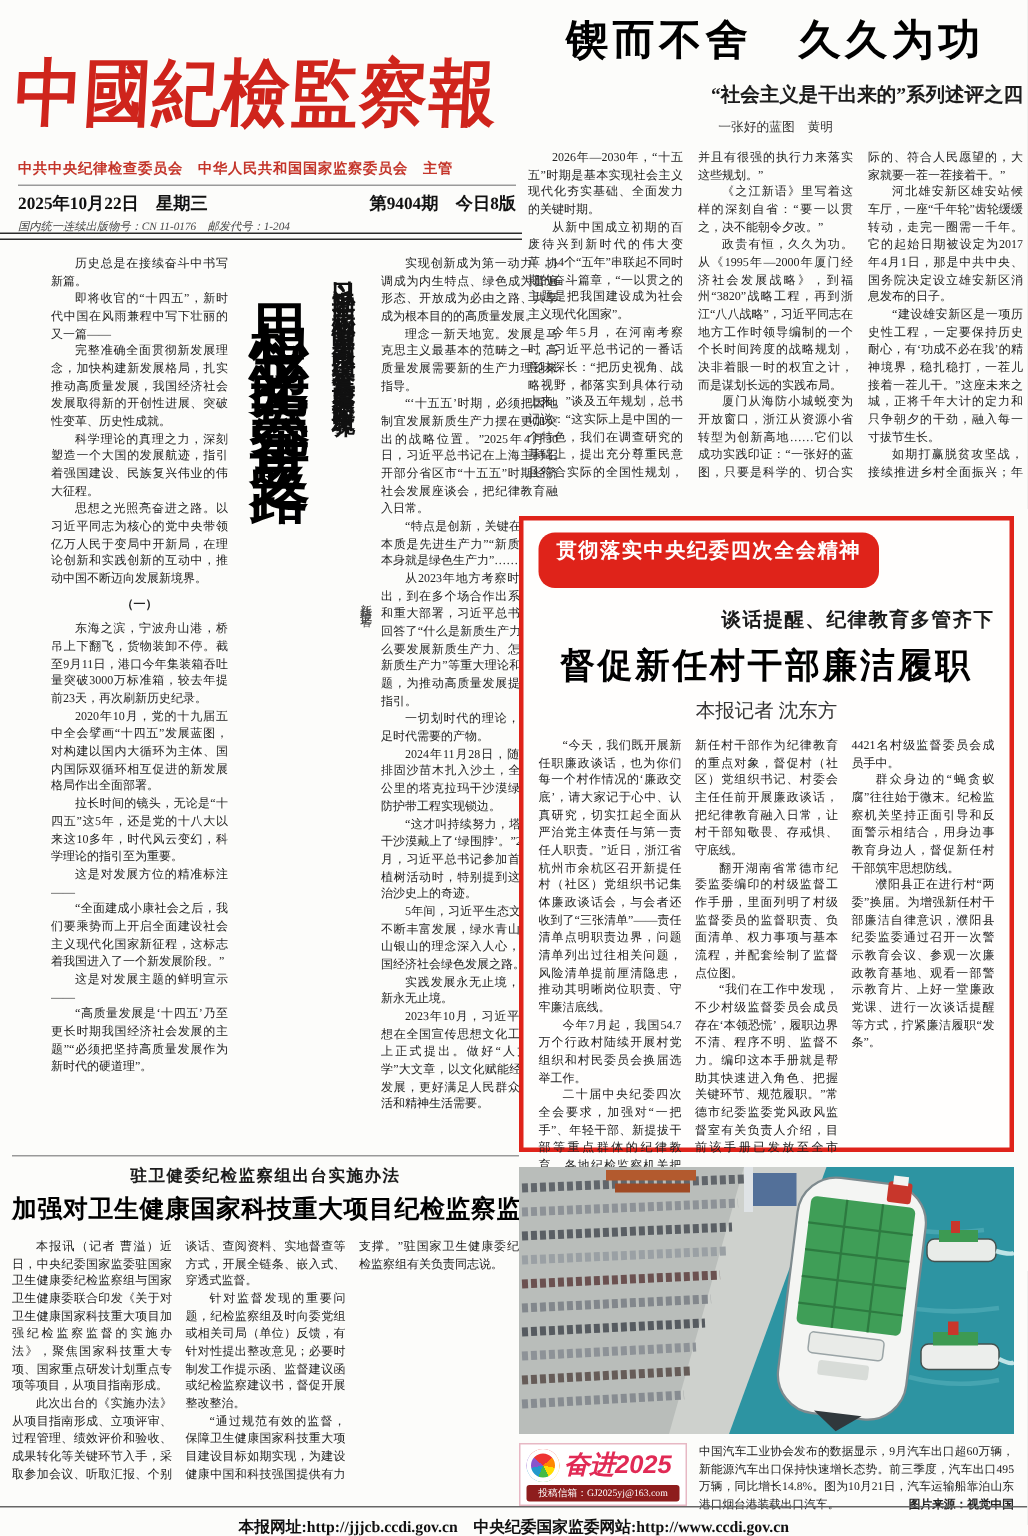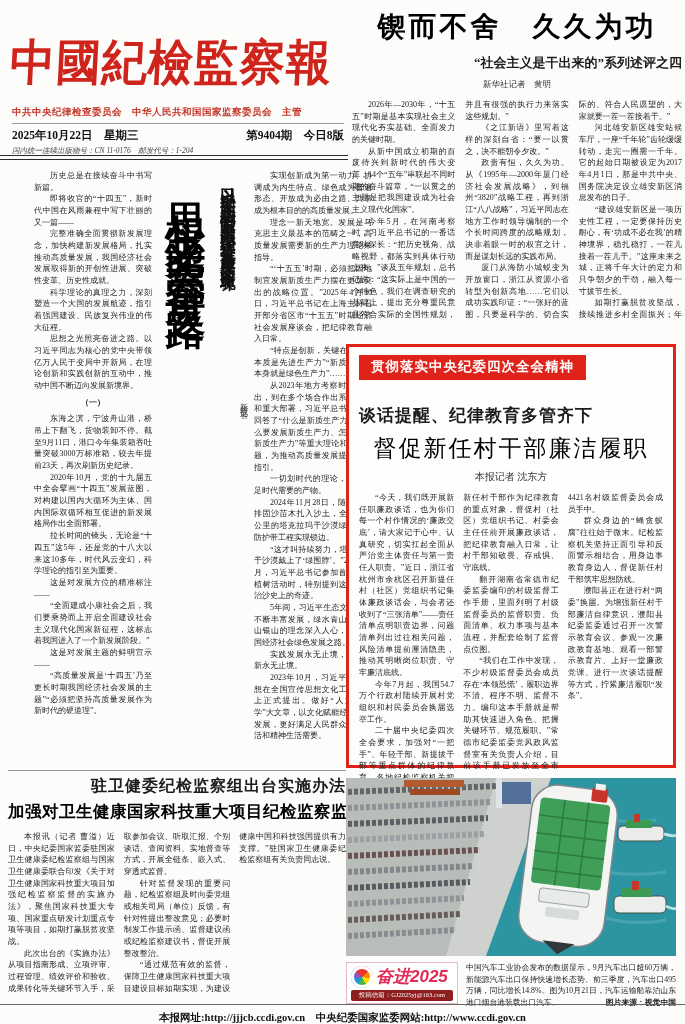--- a/index.html
+++ b/index.html
@@ -36,29 +36,29 @@
   .feat-sub{position:absolute;left:180px;top:4px;width:24px;height:560px;
       writing-mode:vertical-rl;font-family:"Liberation Sans",sans-serif;font-weight:700;
       font-size:15.5px;letter-spacing:3px;color:#111;line-height:1.25;}
   .feat-byline{position:absolute;left:203px;top:226px;writing-mode:vertical-rl;
       font-size:8px;color:#444;letter-spacing:2px;}
   .feat-right{position:absolute;left:220px;top:0;width:118px;height:598px;}
   
   .redbox{position:absolute;left:346px;top:344px;width:330px;height:424px;
       border:3px solid #df231a;background:#fffefd;padding:8px 10px;box-sizing:border-box;}
   .rb-kicker{display:inline-block;background:#df231a;color:#fff;font-family:"Liberation Sans",sans-serif;
-      font-weight:bold;font-size:13.5px;padding:3px 12px 4px;letter-spacing:1px;}
-  .rb-sub{text-align:left;font-size:17px;font-weight:bold;margin-top:24px;letter-spacing:1px;}
-  .rb-headline{text-align:center;font-family:"Liberation Sans",sans-serif;font-weight:400;
+      font-weight:bold;font-size:13.5px;padding:3px 12px 16px;letter-spacing:1px;border-radius:11px;}
+  .rb-sub{text-align:right;font-size:13px;font-weight:bold;margin-top:12px;letter-spacing:1px;}
+  .rb-headline{text-align:center;font-family:"Liberation Sans",sans-serif;font-weight:700;
       font-size:23px;letter-spacing:2px;margin-top:6px;color:#000;}
-  .rb-byline{text-align:center;font-size:10px;color:#333;margin-top:6px;}
+  .rb-byline{text-align:center;font-size:13px;color:#333;margin-top:6px;}
   .rb-body{margin-top:8px;height:292px;column-count:3;column-gap:9px;}
   
   .art-bl{position:absolute;left:8px;top:770px;width:338px;height:232px;border-top:1px solid #999;padding-top:5px;}
-  .bl-kicker{text-align:right;font-size:16px;font-weight:bold;letter-spacing:1px;}
+  .bl-kicker{text-align:center;font-size:11px;font-weight:bold;letter-spacing:1px;}
   .bl-headline{text-align:center;font-family:"Liberation Sans",sans-serif;font-weight:900;
       font-size:16.5px;letter-spacing:.5px;margin-top:4px;color:#000;white-space:nowrap;}
   .bl-body{margin-top:8px;height:168px;column-count:3;column-gap:9px;}
   
   .photo{position:absolute;left:346px;top:778px;width:330px;height:178px;overflow:hidden;background:#2d94a2;}
   .caption-row{position:absolute;left:346px;top:962px;width:330px;height:42px;display:flex;gap:8px;}
   .logo-card{width:112px;flex:none;border:1px solid #e7b8c4;background:#fff;padding:2px 4px;box-sizing:border-box;}
   .logo-top{display:flex;align-items:center;gap:3px;}
   .pinwheel{width:22px;height:22px;border-radius:50%;flex:none;
       background:conic-gradient(#e33 0 14%,#f80 14% 28%,#fd0 28% 42%,#4b4 42% 56%,#29c 56% 72%,#85c 72% 86%,#e33 86% 100%);
@@ -86,21 +86,21 @@
       <span>2025年10月22日　星期三</span>
       <span>第9404期　今日8版</span>
     </div>
     <div class="mast-pub">国内统一连续出版物号：CN 11-0176　邮发代号：1-204</div>
   </div>
   <div class="double-rule"></div>
 
   <div class="art-tr">
     <div class="tr-headline">锲而不舍　久久为功</div>
     <div class="tr-sub">“社会主义是干出来的”系列述评之四</div>
-    <div class="tr-byline">新华社记者　黄明</div>
+    <div class="tr-byline">一张好的蓝图　黄明</div>
     <div class="tr-body body-text">
         <p>2026年—2030年，“十五五”时期是基本实现社会主义现代化夯实基础、全面发力的关键时期。</p>
         <p>从新中国成立初期的百废待兴到新时代的伟大变革，14个“五年”串联起不同时期的奋斗篇章，“一以贯之的主题是把我国建设成为社会主义现代化国家”。</p>
         <p>今年5月，在河南考察时，习近平总书记的一番话意味深长：“把历史视角、战略视野，都落实到具体行动上来。”谈及五年规划，总书记说：“这实际上是中国的一个特色，我们在调查研究的基础上，提出充分尊重民意且符合实际的全国性规划，并且有很强的执行力来落实这些规划。”</p>
         <p>《之江新语》里写着这样的深刻自省：“要一以贯之，决不能朝令夕改。”</p>
         <p>政贵有恒，久久为功。从《1995年—2000年厦门经济社会发展战略》，到福州“3820”战略工程，再到浙江“八八战略”，习近平同志在地方工作时领导编制的一个个长时间跨度的战略规划，决非着眼一时的权宜之计，而是谋划长远的实践布局。</p>
         <p>厦门从海防小城蜕变为开放窗口，浙江从资源小省转型为创新高地……它们以成功实践印证：“一张好的蓝图，只要是科学的、切合实际的、符合人民愿望的，大家就要一茬一茬接着干。”</p>
         <p>河北雄安新区雄安站候车厅，一座“千年轮”齿轮缓缓转动，走完一圈需一千年。它的起始日期被设定为2017年4月1日，那是中共中央、国务院决定设立雄安新区消息发布的日子。</p>
         <p>“建设雄安新区是一项历史性工程，一定要保持历史耐心，有‘功成不必在我’的精神境界，稳扎稳打，一茬儿接着一茬儿干。”这座未来之城，正将千年大计的定力和只争朝夕的干劲，融入每一寸拔节生长。</p>
         <p>如期打赢脱贫攻坚战，接续推进乡村全面振兴；年复一年科学治沙，推动荒山披绿、沙地生金；“神舟”飞天、“嫦娥”奔月、“祝融”探火、“羲和”逐日，向着航天强国的星辰大海进军……</p>
@@ -154,21 +154,21 @@
         <p>“我们在工作中发现，不少村级监督委员会成员存在‘本领恐慌’，履职边界不清、程序不明、监督不力。编印这本手册就是帮助其快速进入角色、把握关键环节、规范履职。”常德市纪委监委党风政风监督室有关负责人介绍，目前该手册已发放至全市4421名村级监督委员会成员手中。</p>
         <p>群众身边的“蝇贪蚁腐”往往始于微末。纪检监察机关坚持正面引导和反面警示相结合，用身边事教育身边人，督促新任村干部筑牢思想防线。</p>
         <p>濮阳县正在进行村“两委”换届。为增强新任村干部廉洁自律意识，濮阳县纪委监委通过召开一次警示教育会议、参观一次廉政教育基地、观看一部警示教育片、上好一堂廉政党课、进行一次谈话提醒等方式，拧紧廉洁履职“发条”。</p>
       </div>
   </div>
 
   <div class="art-bl">
     <div class="bl-kicker">驻卫健委纪检监察组出台实施办法</div>
     <div class="bl-headline">加强对卫生健康国家科技重大项目纪检监察监督</div>
     <div class="bl-body body-text">
-        <p>本报讯（记者 曹溢）近日，中央纪委国家监委驻国家卫生健康委纪检监察组与国家卫生健康委联合印发《关于对卫生健康国家科技重大项目加强纪检监察监督的实施办法》，聚焦国家科技重大专项、国家重点研发计划重点专项等项目，如期打赢脱贫攻坚战。</p>
+        <p>本报讯（记者 曹溢）近日，中央纪委国家监委驻国家卫生健康委纪检监察组与国家卫生健康委联合印发《关于对卫生健康国家科技重大项目加强纪检监察监督的实施办法》，聚焦国家科技重大专项、国家重点研发计划重点专项等项目，从项目指南形成。</p>
         <p>此次出台的《实施办法》从项目指南形成、立项评审、过程管理、绩效评价和验收、成果转化等关键环节入手，采取参加会议、听取汇报、个别谈话、查阅资料、实地督查等方式，开展全链条、嵌入式、穿透式监督。</p>
         <p>针对监督发现的重要问题，纪检监察组及时向委党组或相关司局（单位）反馈，有针对性提出整改意见；必要时制发工作提示函、监督建议函或纪检监察建议书，督促开展整改整治。</p>
         <p>“通过规范有效的监督，保障卫生健康国家科技重大项目建设目标如期实现，为建设健康中国和科技强国提供有力支撑。”驻国家卫生健康委纪检监察组有关负责同志说。</p>
       </div>
   </div>
 
   <div class="photo">
     <svg width="330" height="178" viewBox="0 0 330 178">
 
       <rect x="0" y="0" width="330" height="178" fill="#2d94a2"></rect>

